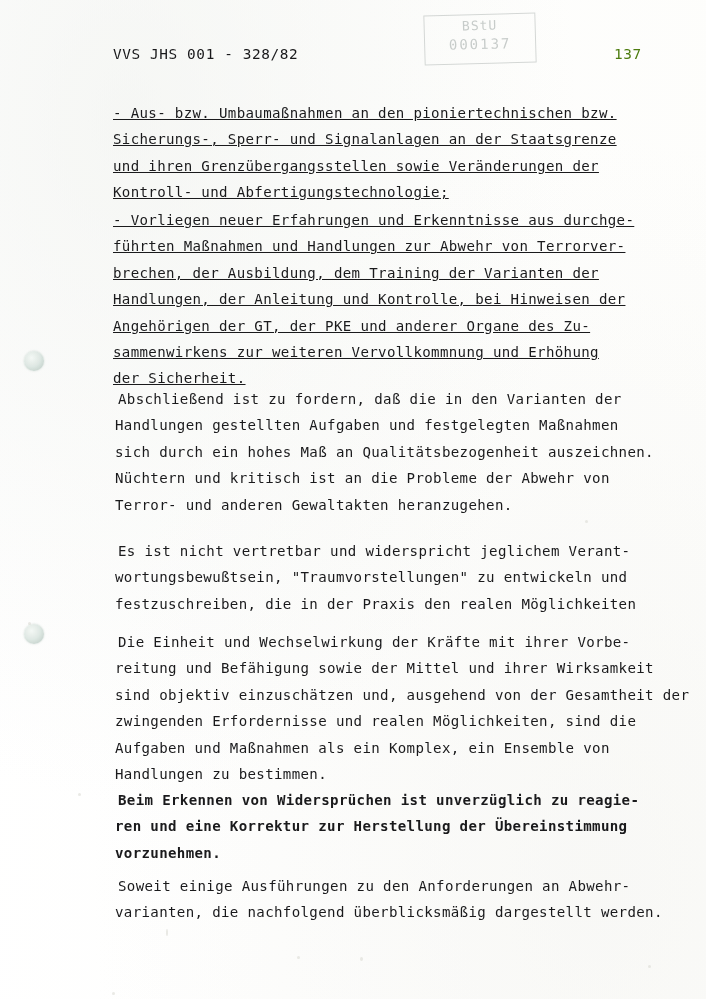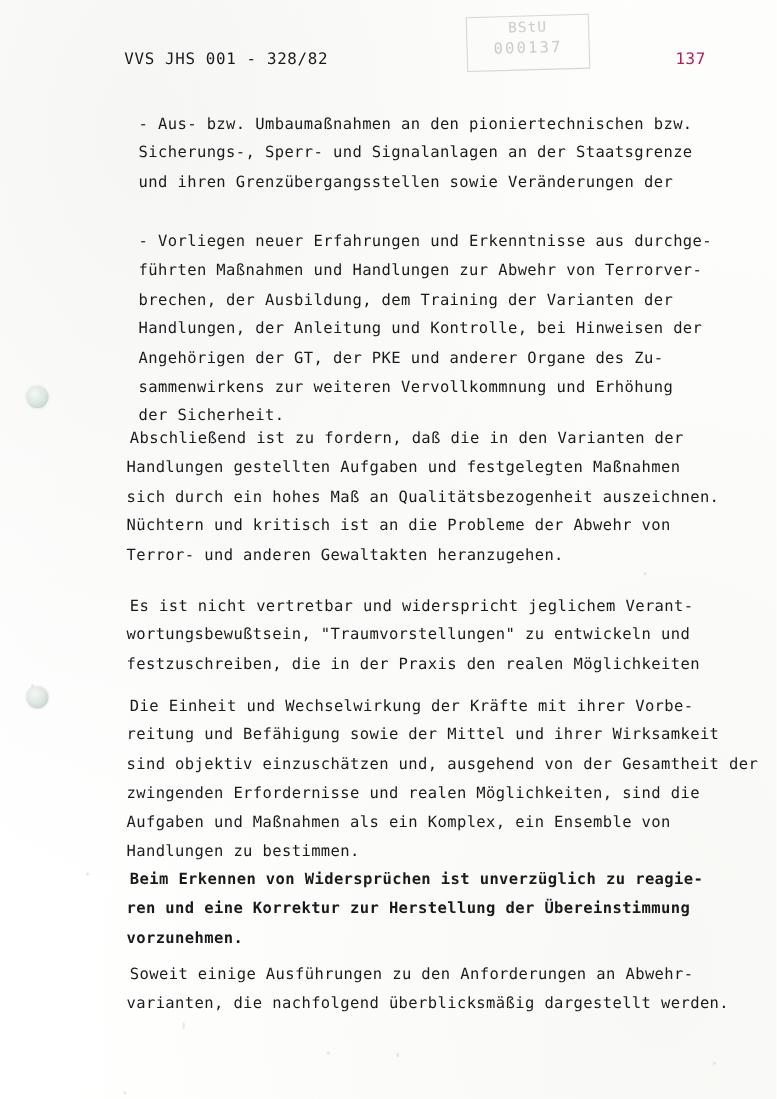--- a/index.html
+++ b/index.html
@@ -51,21 +51,21 @@
     letter-spacing: 0.6px;
     color: #19191b;
     white-space: pre;
   }
   #page-number {
     position: absolute;
     left: 614px;
     top: 0;
     font-size: 14.4px;
     letter-spacing: 0.6px;
-    color: #be185d;
+    color: #4d7c0f;
     white-space: pre;
   }
 
   
   #archive-stamp {
     position: absolute;
     left: 424px;
     top: 14px;
     width: 110px;
     height: 48px;
@@ -118,21 +118,22 @@
     line-height: 26.4px;
     letter-spacing: 0.35px;
     white-space: pre;
   }
   .para .ln {
     display: block;
     white-space: pre;
   }
   
   .bullet-para {
-    left: 126px;
+    left: 113px;
+    text-decoration: underline;
   }
   .bullet-para .ln {
     padding-left: 15px;
     text-indent: -15px;
   }
   .plain-para {
     left: 115px;
   }
   .plain-para .ln.first {
     padding-left: 3px;
@@ -152,21 +153,21 @@
 
   <div id="archive-stamp">
     <div class="stamp-line stamp-org">BStU</div>
     <div class="stamp-line stamp-num">000137</div>
   </div>
 
   <div class="punch-hole" style="left:24px; top:351px;"></div>
   <div class="punch-hole" style="left:24px; top:624px;"></div>
 
   <div id="body-text">
-      <div class="para bullet-para" style="top: 100px;"><span class="ln first">- Aus- bzw. Umbaumaßnahmen an den pioniertechnischen bzw.</span><span class="ln">Sicherungs-, Sperr- und Signalanlagen an der Staatsgrenze</span><span class="ln">und ihren Grenzübergangsstellen sowie Veränderungen der</span></div>
+      <div class="para bullet-para" style="top: 100px;"><span class="ln first">- Aus- bzw. Umbaumaßnahmen an den pioniertechnischen bzw.</span><span class="ln">Sicherungs-, Sperr- und Signalanlagen an der Staatsgrenze</span><span class="ln">und ihren Grenzübergangsstellen sowie Veränderungen der</span><span class="ln">Kontroll- und Abfertigungstechnologie;</span></div>
       <div class="para bullet-para" style="top: 207px;"><span class="ln first">- Vorliegen neuer Erfahrungen und Erkenntnisse aus durchge-</span><span class="ln">führten Maßnahmen und Handlungen zur Abwehr von Terrorver-</span><span class="ln">brechen, der Ausbildung, dem Training der Varianten der</span><span class="ln">Handlungen, der Anleitung und Kontrolle, bei Hinweisen der</span><span class="ln">Angehörigen der GT, der PKE und anderer Organe des Zu-</span><span class="ln">sammenwirkens zur weiteren Vervollkommnung und Erhöhung</span><span class="ln">der Sicherheit.</span></div>
       <div class="para plain-para" style="top: 386px;"><span class="ln first">Abschließend ist zu fordern, daß die in den Varianten der</span><span class="ln">Handlungen gestellten Aufgaben und festgelegten Maßnahmen</span><span class="ln">sich durch ein hohes Maß an Qualitätsbezogenheit auszeichnen.</span><span class="ln">Nüchtern und kritisch ist an die Probleme der Abwehr von</span><span class="ln">Terror- und anderen Gewaltakten heranzugehen.</span></div>
       <div class="para plain-para" style="top: 538px;"><span class="ln first">Es ist nicht vertretbar und widerspricht jeglichem Verant-</span><span class="ln">wortungsbewußtsein, "Traumvorstellungen" zu entwickeln und</span><span class="ln">festzuschreiben, die in der Praxis den realen Möglichkeiten</span></div>
       <div class="para plain-para" style="top: 629px;"><span class="ln first">Die Einheit und Wechselwirkung der Kräfte mit ihrer Vorbe-</span><span class="ln">reitung und Befähigung sowie der Mittel und ihrer Wirksamkeit</span><span class="ln">sind objektiv einzuschätzen und, ausgehend von der Gesamtheit der</span><span class="ln">zwingenden Erfordernisse und realen Möglichkeiten, sind die</span><span class="ln">Aufgaben und Maßnahmen als ein Komplex, ein Ensemble von</span><span class="ln">Handlungen zu bestimmen.</span></div>
       <div class="para plain-para" style="top: 787px; font-weight: bold;"><span class="ln first">Beim Erkennen von Widersprüchen ist unverzüglich zu reagie-</span><span class="ln">ren und eine Korrektur zur Herstellung der Übereinstimmung</span><span class="ln">vorzunehmen.</span></div>
       <div class="para plain-para" style="top: 873px;"><span class="ln first">Soweit einige Ausführungen zu den Anforderungen an Abwehr-</span><span class="ln">varianten, die nachfolgend überblicksmäßig dargestellt werden.</span></div>
     </div>
 
   <div class="speck" style="left:78px; top:793px; width:3px; height:3px;"></div>
   <div class="speck" style="left:166px; top:929px; width:2px; height:7px;"></div>

